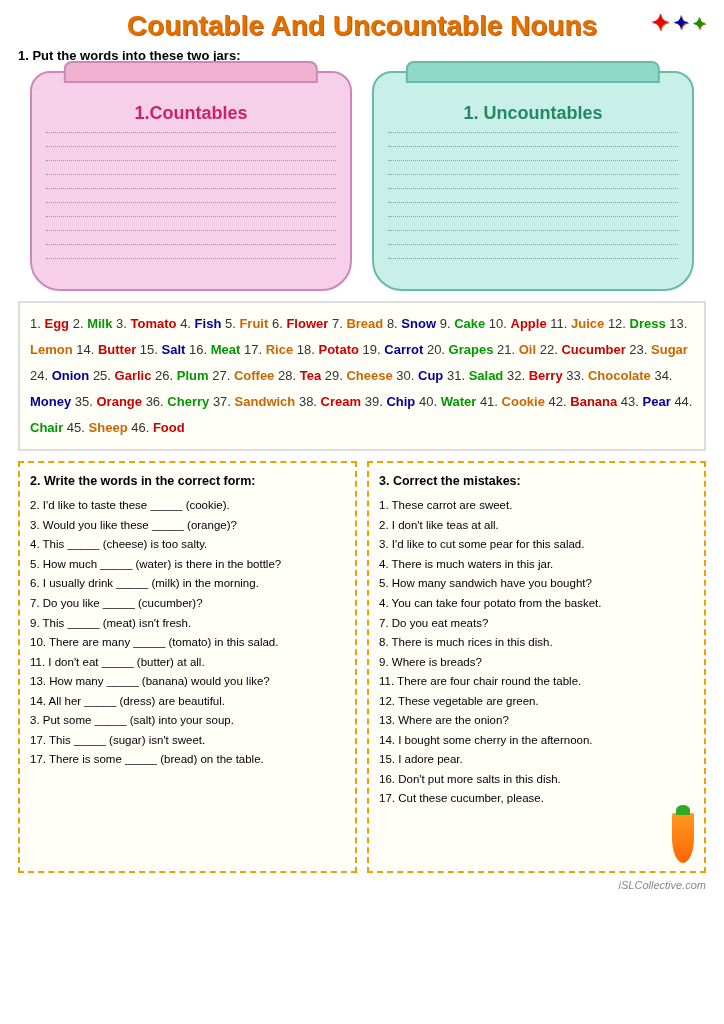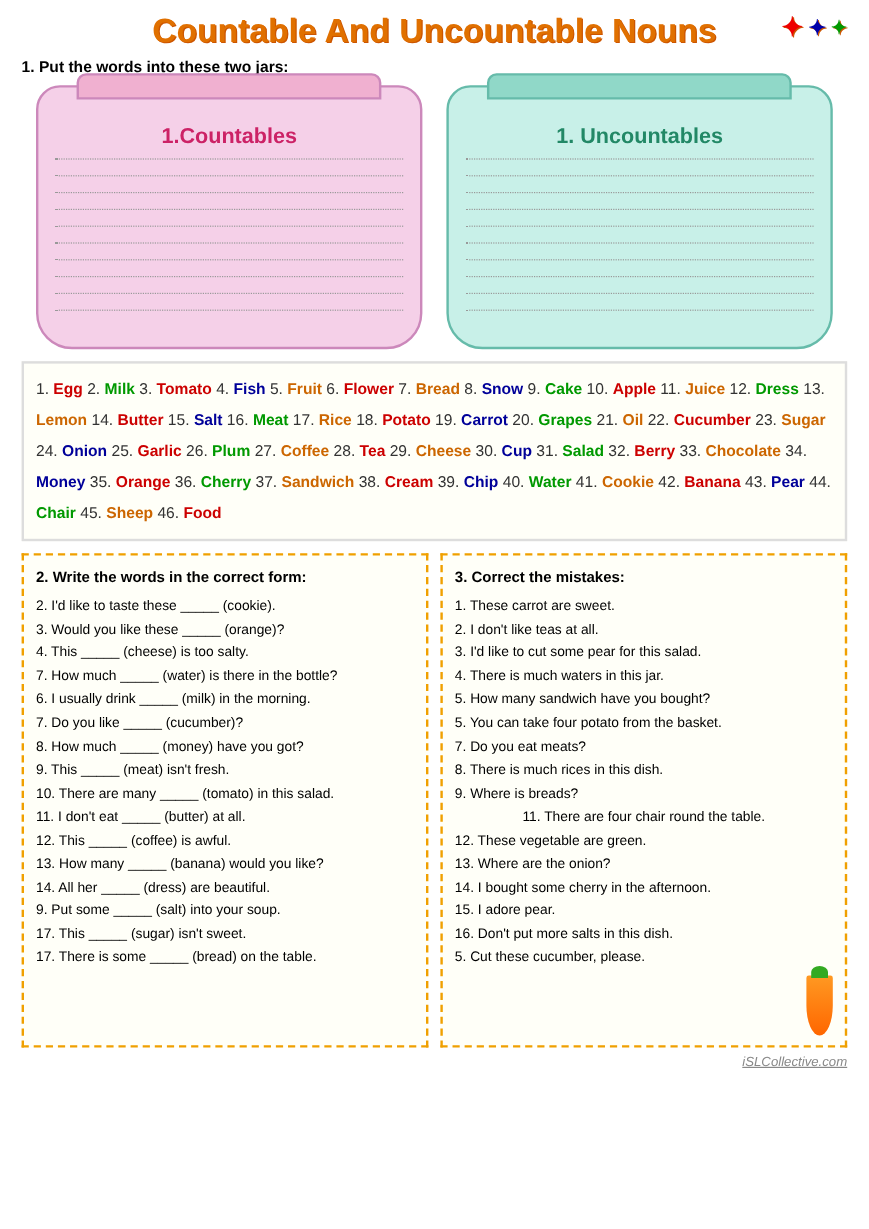--- a/index.html
+++ b/index.html
@@ -120,21 +120,20 @@
       font-weight: bold;
       font-size: 12.5px;
       margin-bottom: 4px;
     }
     .footer {
       text-align: right;
       font-size: 11px;
       color: #888;
       margin-top: 6px;
       font-style: italic;
-      text-decoration: underline;
     }
     .carrot-img {
       display: inline-block;
       width: 22px;
       height: 50px;
       background: linear-gradient(to bottom, #ff9922, #ff6600);
       border-radius: 2px 2px 50% 50%;
       position: relative;
       vertical-align: middle;
       margin-left: 4px;
@@ -201,54 +200,52 @@
 
 <div class="word-list-section" id="word-list-container"><span style="color:#333; font-size:13px;">1.</span> <span style="color:#cc0000; font-weight:bold; font-size:13px;">Egg</span> <span style="color:#333; font-size:13px;">2.</span> <span style="color:#009900; font-weight:bold; font-size:13px;">Milk</span> <span style="color:#333; font-size:13px;">3.</span> <span style="color:#cc0000; font-weight:bold; font-size:13px;">Tomato</span> <span style="color:#333; font-size:13px;">4.</span> <span style="color:#000099; font-weight:bold; font-size:13px;">Fish</span> <span style="color:#333; font-size:13px;">5.</span> <span style="color:#cc6600; font-weight:bold; font-size:13px;">Fruit</span> <span style="color:#333; font-size:13px;">6.</span> <span style="color:#cc0000; font-weight:bold; font-size:13px;">Flower</span> <span style="color:#333; font-size:13px;">7.</span> <span style="color:#cc6600; font-weight:bold; font-size:13px;">Bread</span> <span style="color:#333; font-size:13px;">8.</span> <span style="color:#000099; font-weight:bold; font-size:13px;">Snow</span> <span style="color:#333; font-size:13px;">9.</span> <span style="color:#009900; font-weight:bold; font-size:13px;">Cake</span> <span style="color:#333; font-size:13px;">10.</span> <span style="color:#cc0000; font-weight:bold; font-size:13px;">Apple</span> <span style="color:#333; font-size:13px;">11.</span> <span style="color:#cc6600; font-weight:bold; font-size:13px;">Juice</span> <span style="color:#333; font-size:13px;">12.</span> <span style="color:#009900; font-weight:bold; font-size:13px;">Dress</span> <span style="color:#333; font-size:13px;">13.</span> <span style="color:#cc6600; font-weight:bold; font-size:13px;">Lemon</span> <span style="color:#333; font-size:13px;">14.</span> <span style="color:#cc0000; font-weight:bold; font-size:13px;">Butter</span> <span style="color:#333; font-size:13px;">15.</span> <span style="color:#000099; font-weight:bold; font-size:13px;">Salt</span> <span style="color:#333; font-size:13px;">16.</span> <span style="color:#009900; font-weight:bold; font-size:13px;">Meat</span> <span style="color:#333; font-size:13px;">17.</span> <span style="color:#cc6600; font-weight:bold; font-size:13px;">Rice</span> <span style="color:#333; font-size:13px;">18.</span> <span style="color:#cc0000; font-weight:bold; font-size:13px;">Potato</span> <span style="color:#333; font-size:13px;">19.</span> <span style="color:#000099; font-weight:bold; font-size:13px;">Carrot</span> <span style="color:#333; font-size:13px;">20.</span> <span style="color:#009900; font-weight:bold; font-size:13px;">Grapes</span> <span style="color:#333; font-size:13px;">21.</span> <span style="color:#cc6600; font-weight:bold; font-size:13px;">Oil</span> <span style="color:#333; font-size:13px;">22.</span> <span style="color:#cc0000; font-weight:bold; font-size:13px;">Cucumber</span> <span style="color:#333; font-size:13px;">23.</span> <span style="color:#cc6600; font-weight:bold; font-size:13px;">Sugar</span> <span style="color:#333; font-size:13px;">24.</span> <span style="color:#000099; font-weight:bold; font-size:13px;">Onion</span> <span style="color:#333; font-size:13px;">25.</span> <span style="color:#cc0000; font-weight:bold; font-size:13px;">Garlic</span> <span style="color:#333; font-size:13px;">26.</span> <span style="color:#009900; font-weight:bold; font-size:13px;">Plum</span> <span style="color:#333; font-size:13px;">27.</span> <span style="color:#cc6600; font-weight:bold; font-size:13px;">Coffee</span> <span style="color:#333; font-size:13px;">28.</span> <span style="color:#cc0000; font-weight:bold; font-size:13px;">Tea</span> <span style="color:#333; font-size:13px;">29.</span> <span style="color:#cc6600; font-weight:bold; font-size:13px;">Cheese</span> <span style="color:#333; font-size:13px;">30.</span> <span style="color:#000099; font-weight:bold; font-size:13px;">Cup</span> <span style="color:#333; font-size:13px;">31.</span> <span style="color:#009900; font-weight:bold; font-size:13px;">Salad</span> <span style="color:#333; font-size:13px;">32.</span> <span style="color:#cc0000; font-weight:bold; font-size:13px;">Berry</span> <span style="color:#333; font-size:13px;">33.</span> <span style="color:#cc6600; font-weight:bold; font-size:13px;">Chocolate</span> <span style="color:#333; font-size:13px;">34.</span> <span style="color:#000099; font-weight:bold; font-size:13px;">Money</span> <span style="color:#333; font-size:13px;">35.</span> <span style="color:#cc0000; font-weight:bold; font-size:13px;">Orange</span> <span style="color:#333; font-size:13px;">36.</span> <span style="color:#009900; font-weight:bold; font-size:13px;">Cherry</span> <span style="color:#333; font-size:13px;">37.</span> <span style="color:#cc6600; font-weight:bold; font-size:13px;">Sandwich</span> <span style="color:#333; font-size:13px;">38.</span> <span style="color:#cc0000; font-weight:bold; font-size:13px;">Cream</span> <span style="color:#333; font-size:13px;">39.</span> <span style="color:#000099; font-weight:bold; font-size:13px;">Chip</span> <span style="color:#333; font-size:13px;">40.</span> <span style="color:#009900; font-weight:bold; font-size:13px;">Water</span> <span style="color:#333; font-size:13px;">41.</span> <span style="color:#cc6600; font-weight:bold; font-size:13px;">Cookie</span> <span style="color:#333; font-size:13px;">42.</span> <span style="color:#cc0000; font-weight:bold; font-size:13px;">Banana</span> <span style="color:#333; font-size:13px;">43.</span> <span style="color:#000099; font-weight:bold; font-size:13px;">Pear</span> <span style="color:#333; font-size:13px;">44.</span> <span style="color:#009900; font-weight:bold; font-size:13px;">Chair</span> <span style="color:#333; font-size:13px;">45.</span> <span style="color:#cc6600; font-weight:bold; font-size:13px;">Sheep</span> <span style="color:#333; font-size:13px;">46.</span> <span style="color:#cc0000; font-weight:bold; font-size:13px;">Food</span> </div>
 
 <div class="bottom-row">
   <div class="section-box section-box-left">
     <div class="section-title">2. Write the words in the correct form:</div>
     <div id="section2-list">
         <div style="font-size:11.5px;">2. I'd like to taste these _____ (cookie).</div>
         <div style="font-size:11.5px;">3. Would you like these _____ (orange)?</div>
         <div style="font-size:11.5px;">4. This _____ (cheese) is too salty.</div>
-        <div style="font-size:11.5px;">7. How much _____ (water) is there in the bottle?</div>
+        <div style="font-size:11.5px;">5. How much _____ (water) is there in the bottle?</div>
         <div style="font-size:11.5px;">6. I usually drink _____ (milk) in the morning.</div>
         <div style="font-size:11.5px;">7. Do you like _____ (cucumber)?</div>
-        <div style="font-size:11.5px;">8. How much _____ (money) have you got?</div>
         <div style="font-size:11.5px;">9. This _____ (meat) isn't fresh.</div>
         <div style="font-size:11.5px;">10. There are many _____ (tomato) in this salad.</div>
         <div style="font-size:11.5px;">11. I don't eat _____ (butter) at all.</div>
-        <div style="font-size:11.5px;">12. This _____ (coffee) is awful.</div>
         <div style="font-size:11.5px;">13. How many _____ (banana) would you like?</div>
         <div style="font-size:11.5px;">14. All her _____ (dress) are beautiful.</div>
-        <div style="font-size:11.5px;">9. Put some _____ (salt) into your soup.</div>
+        <div style="font-size:11.5px;">3. Put some _____ (salt) into your soup.</div>
         <div style="font-size:11.5px;">17. This _____ (sugar) isn't sweet.</div>
         <div style="font-size:11.5px;">17. There is some _____ (bread) on the table.</div>
       </div>
   </div>
   <div class="section-box section-box-right">
     <div class="section-title">3. Correct the mistakes:</div>
     <div id="section3-list">
         <div style="font-size:11.5px;">1. These carrot are sweet.</div>
         <div style="font-size:11.5px;">2. I don't like teas at all.</div>
         <div style="font-size:11.5px;">3. I'd like to cut some pear for this salad.</div>
         <div style="font-size:11.5px;">4. There is much waters in this jar.</div>
         <div style="font-size:11.5px;">5. How many sandwich have you bought?</div>
-        <div style="font-size:11.5px;">5. You can take four potato from the basket.</div>
+        <div style="font-size:11.5px;">4. You can take four potato from the basket.</div>
         <div style="font-size:11.5px;">7. Do you eat meats?</div>
         <div style="font-size:11.5px;">8. There is much rices in this dish.</div>
         <div style="font-size:11.5px;">9. Where is breads?</div>
-        <div style="font-size:11.5px;text-align:center;">11. There are four chair round the table.</div>
+        <div style="font-size:11.5px;">11. There are four chair round the table.</div>
         <div style="font-size:11.5px;">12. These vegetable are green.</div>
         <div style="font-size:11.5px;">13. Where are the onion?</div>
         <div style="font-size:11.5px;">14. I bought some cherry in the afternoon.</div>
         <div style="font-size:11.5px;">15. I adore pear.</div>
         <div style="font-size:11.5px;">16. Don't put more salts in this dish.</div>
-        <div style="font-size:11.5px;">5. Cut these cucumber, please.</div>
+        <div style="font-size:11.5px;">17. Cut these cucumber, please.</div>
       </div>
 
     <div style="text-align:right; margin-top:4px;">
       <span class="carrot-img"></span>
     </div>
   </div>
 </div>
 
 <div class="footer">iSLCollective.com</div>
 

